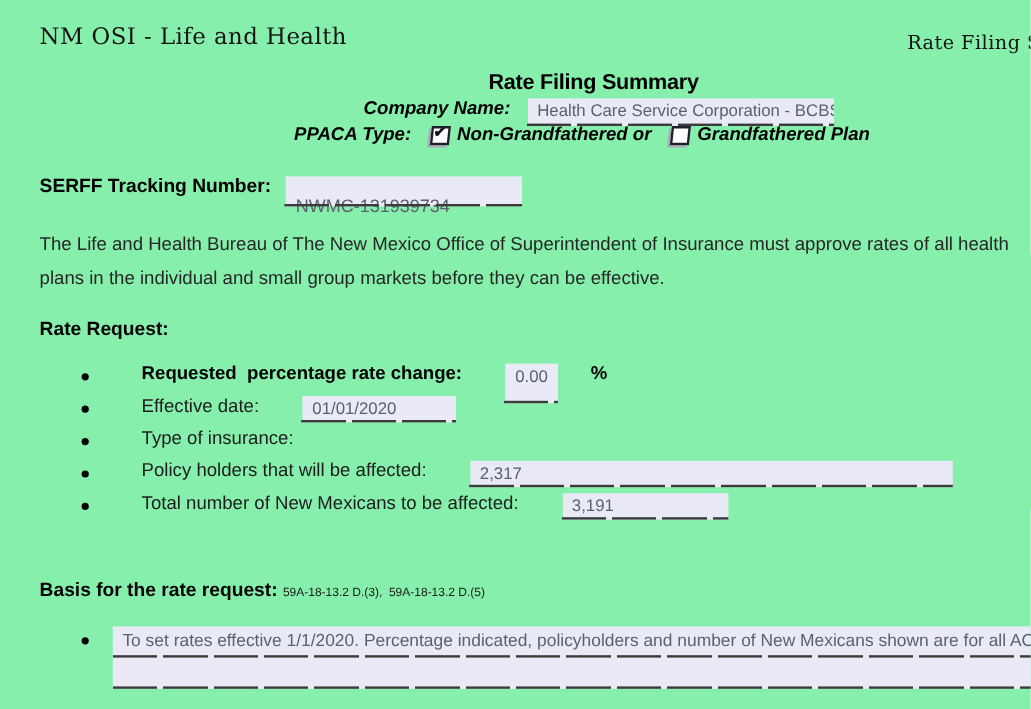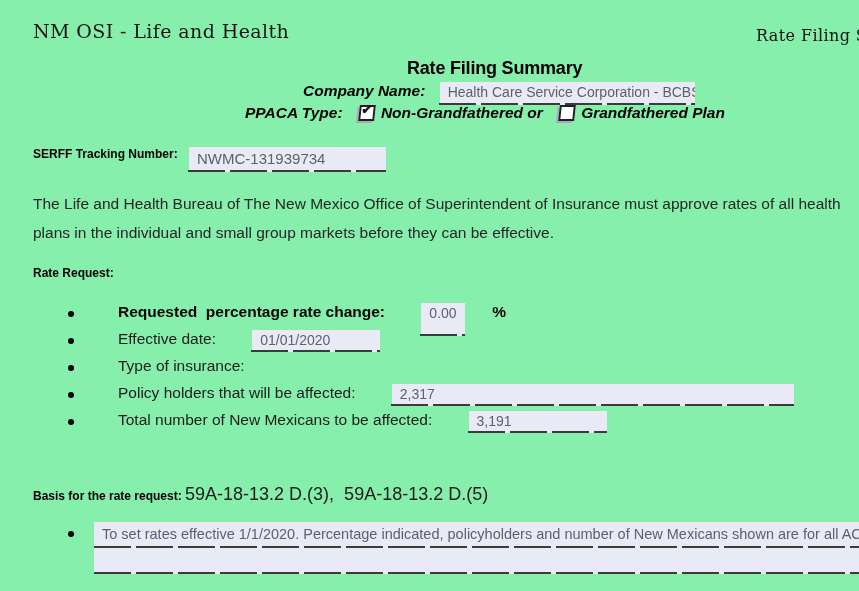--- a/index.html
+++ b/index.html
@@ -11,39 +11,39 @@
   
   .hdr { position:absolute; font-family:"DejaVu Serif", serif; color:#141414;
          letter-spacing:0.4px; white-space:nowrap; }
   .hdr-left  { left:33px; top:20px; font-size:19px; }
   .hdr-right { left:756px; top:26px; font-size:16px; }
 
   .title { position:absolute; left:407px; top:58px; font-size:18px; font-weight:bold; color:#000;
            letter-spacing:-0.2px; }
 
   .lbl-bi { font-weight:bold; font-style:italic; color:#000; font-size:15.5px; white-space:pre; }
-  .lbl-b  { font-weight:bold; color:#000; font-size:12px; white-space:pre; }
+  .lbl-b  { font-weight:bold; color:#000; font-size:16px; white-space:pre; }
 
   .row { position:absolute; display:flex; align-items:flex-start; }
 
   .company-row { left:303px; top:82px; }
   .ppaca-row   { left:245px; top:104px; align-items:center; }
   .serff-row   { left:33px;  top:147px; }
 
   
   .field { position:relative; background:#e9eaf6; display:inline-block; vertical-align:top; }
   .field::after {
     content:""; position:absolute; left:-1px; right:0; bottom:0; height:2px;
     background:repeating-linear-gradient(to right, #3b3b3b 0 37px, rgba(0,0,0,0) 37px 42px);
   }
   .fval { display:block; font-size:14px; color:#5b616e; padding:2px 0 0 8px; white-space:nowrap; overflow:hidden; }
 
   .company-field { width:255px; height:23px; margin-left:10px; }
   .serff-field   { width:197px; height:25px; margin-left:8px; }
-  .serff-field .fval { font-size:15px; padding-top:3px; }
+  .serff-field .fval { font-size:15px; padding-top:17px; }
 
   
   .cbx { position:relative; display:inline-block; width:12px; height:12px;
          border:2px solid #20202c; background:#fff; margin:0 6px 0 12px;
          box-shadow:-2px 2px 0 0 #a9a9b8; transform:skewX(-6deg); }
   .cbx .mark { position:absolute; left:0px; top:-5px; font-size:13px; font-weight:bold; color:#14141c; }
 
   .intro { position:absolute; left:33px; top:189px; width:838px; font-size:15.5px;
            line-height:29px; color:#262626; margin:0; }
 
@@ -54,21 +54,21 @@
   .dot { flex:0 0 auto; width:6px; height:6px; border-radius:50%; background:#000; margin:8px 20px 0 0; }
   .b-lbl { font-size:15.5px; color:#1c1c1c; white-space:pre; margin-right:8px; }
   .b-lbl.bold { font-weight:bold; color:#000; }
   .b-suffix { font-size:15.5px; font-weight:bold; color:#000; margin-left:3px; }
   .f-pct   { width:44px;  height:33px; }
   .f-date  { width:128px; height:22px; }
   .f-grow  { flex:1 1 auto; height:22px; }
   .f-total { width:138px; height:22px; }
 
   .basis { position:absolute; left:33px; top:484px; font-size:15.5px; }
-  .basis-val { font-size:18px; color:#1c1c1c; white-space:pre;text-align:right; }
+  .basis-val { font-size:10px; color:#1c1c1c; white-space:pre;text-align:right; }
 
   .comment-dot { position:absolute; left:68px; top:531px; width:6px; height:6px;
                  border-radius:50%; background:#000; }
   .comment-field { position:absolute; left:94px; top:522px; width:770px; background:#e9eaf6; }
   .c-line { position:relative; height:26px; }
   .c-line::after {
     content:""; position:absolute; left:0; right:0; bottom:0; height:2px;
     background:repeating-linear-gradient(to right, #3b3b3b 0 37px, rgba(0,0,0,0) 37px 42px);
   }
   .c-line .fval { font-size:14.5px; padding-top:4px; }

